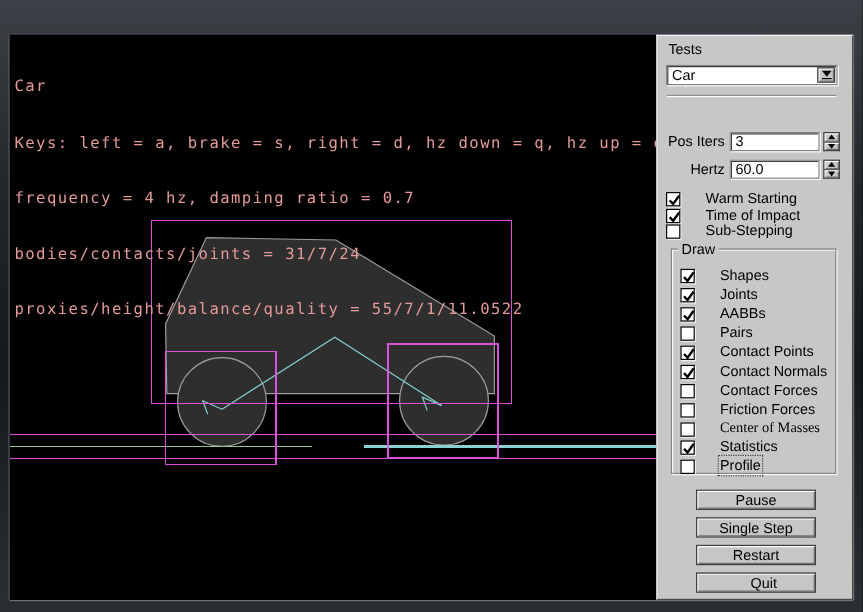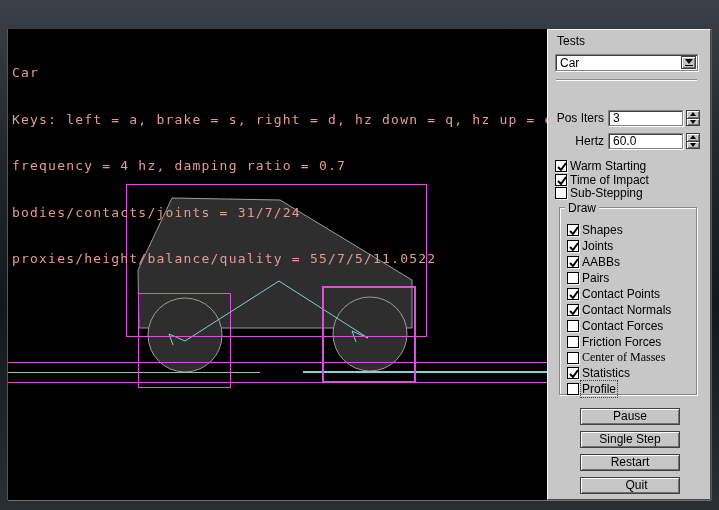--- a/index.html
+++ b/index.html
@@ -72,35 +72,35 @@
   .spinner { position:absolute; left:138px; top:0; width:14px; height:16px; display:flex; flex-direction:column; }
   .spin-btn { flex:1; background:#c6c6c6; border:1px solid #404040;
     box-shadow:inset 1px 1px 0 #fff, inset -1px -1px 0 #707070;
     display:flex; align-items:center; justify-content:center; }
   .spin-btn + .spin-btn { border-top:none; }
   .tri-up-s { width:0; height:0; border-left:3px solid transparent; border-right:3px solid transparent;
     border-bottom:4px solid #000; }
   .tri-down-s { width:0; height:0; border-left:3px solid transparent; border-right:3px solid transparent;
     border-top:4px solid #000; }
 
-  .check-row { position:absolute; display:flex; align-items:center; gap:3px; height:13px; }
+  .check-row { position:absolute; display:flex; align-items:flex-end; gap:21px; height:13px; }
   .checkbox { width:12px; height:12px; background:#fff; border:1px solid #000;
     box-shadow:1px 1px 0 #efefef; position:relative; flex:0 0 auto; }
   .checkbox svg { position:absolute; left:0; top:0; visibility:hidden; }
   .check-row.checked .checkbox svg { visibility:visible; }
   .check-label { white-space:nowrap; }
   .check-row.focused .check-label { outline:1px dotted #444; outline-offset:1px; }
 
   .groupbox { position:absolute; left:11px; top:177px; width:138px; height:188px;
     border:1px solid #878787; box-shadow:inset 1px 1px 0 #fafafa, 1px 1px 0 #fafafa; }
   .group-label { position:absolute; top:-7px; left:5px; background:var(--panel-bg); padding:0 3px; }
 
   .btn { position:absolute; left:32px; width:100px; height:17px; background:#c6c6c6;
     border:1px solid #404040; box-shadow:inset 1px 1px 0 #fff, inset -1px -1px 0 #707070;
-    display:flex; justify-content:center; font-size:12px; color:#000; }
+    display:flex; align-items:center; justify-content:center; font-size:12px; color:#000; }
 </style>
 </head>
 <body>
 
 <div class="window">
 
 
   <div class="client">
 
     <div class="canvas">
@@ -123,21 +123,21 @@
         <rect x="315" y="258" width="92" height="95" fill="none" style="stroke:var(--aabb);stroke-width:1.6" shape-rendering="crispEdges"></rect>
         <line x1="0" y1="333" x2="539" y2="333" style="stroke:var(--aabb);stroke-width:1" shape-rendering="crispEdges"></line>
         <line x1="0" y1="353" x2="539" y2="353" style="stroke:var(--aabb);stroke-width:1" shape-rendering="crispEdges"></line>
       </svg>
 
       <div class="stats">
         <div>Car</div>
         <div>Keys: left = a, brake = s, right = d, hz down = q, hz up = e</div>
         <div>frequency = 4 hz, damping ratio = 0.7</div>
         <div>bodies/contacts/joints = 31/7/24</div>
-        <div>proxies/height/balance/quality = 55/7/5/11.0522</div>
+        <div>proxies/height/balance/quality = 55/7/1/11.0522</div>
       </div>
     </div>
 
     <div class="panel">
 
       <span class="lbl" style="left:9px; top:4px;">Tests</span>
 
       <div class="combo">
         <span class="combo-text">Car</span>
         <div class="combo-btn">

